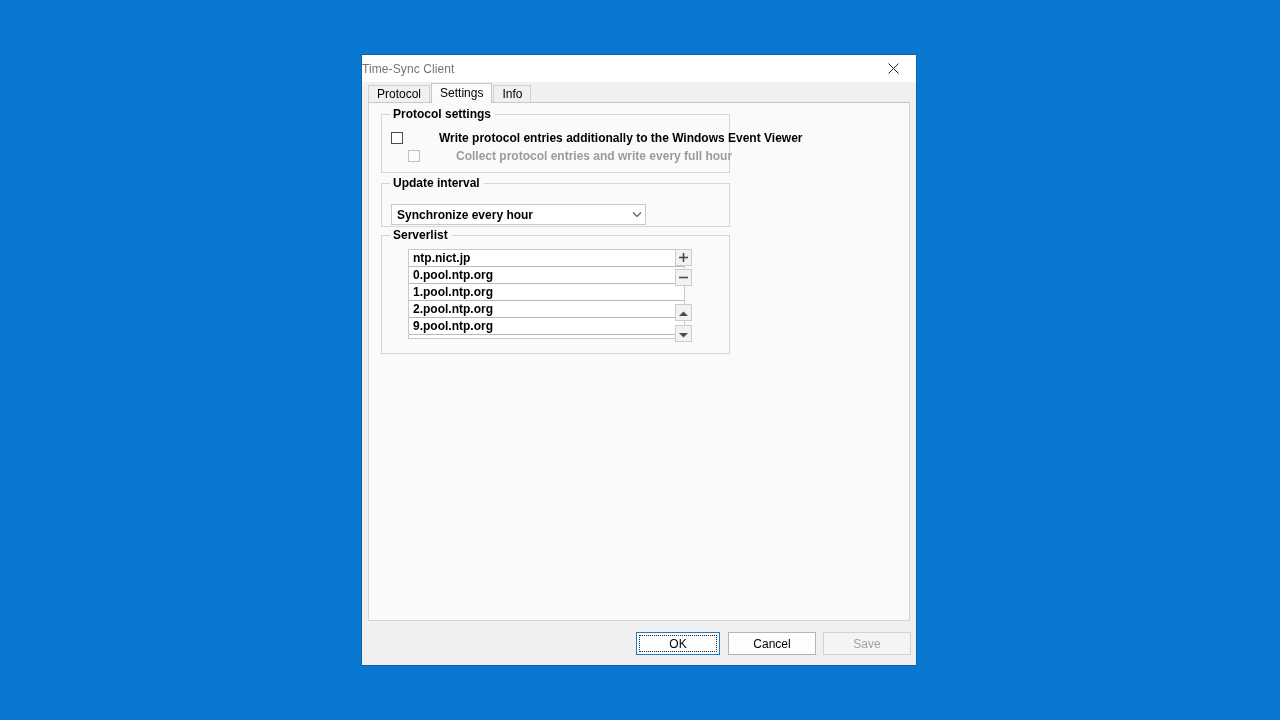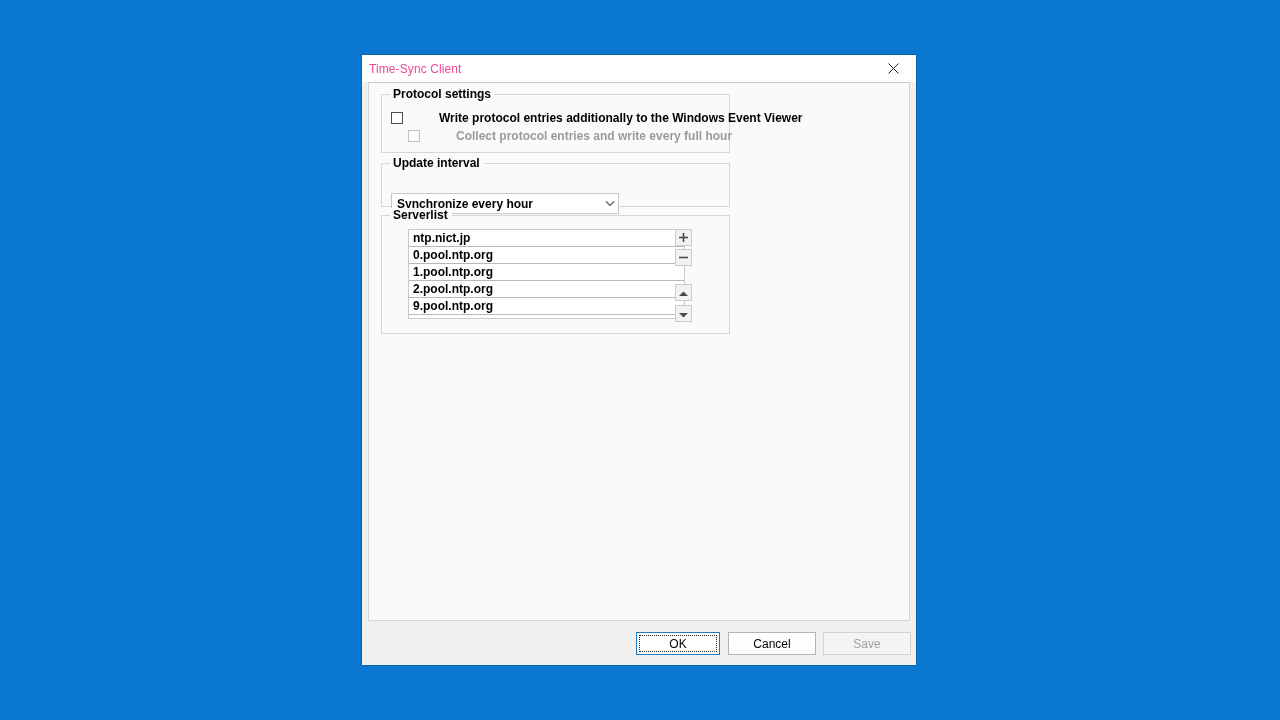--- a/index.html
+++ b/index.html
@@ -32,22 +32,21 @@
   .titlebar {
     height: 27px;
     background: #ffffff;
     display: flex;
     align-items: center;
     flex: 0 0 auto;
     position: relative;
   }
   .title-text {
     font-size: 12px;
-    color: #ec4899;
-    padding-left: 7px;
+    color: #737373;
     letter-spacing: 0.1px;
     white-space: nowrap;
   }
   .close-btn {
     position: absolute;
     right: 0;
     top: 0;
     width: 45px;
     height: 27px;
     display: flex;
@@ -259,41 +258,46 @@
   <div class="titlebar">
     <div class="title-text">Time-Sync Client</div>
     <div class="close-btn">
       <svg width="11" height="11" viewBox="0 0 11 11" aria-hidden="true">
         <line x1="0.5" y1="0.5" x2="10.5" y2="10.5" stroke="#222" stroke-width="1"></line>
         <line x1="10.5" y1="0.5" x2="0.5" y2="10.5" stroke="#222" stroke-width="1"></line>
       </svg>
     </div>
   </div>
 
+  <div class="tabstrip">
+    <div class="tab">Protocol</div>
+    <div class="tab active">Settings</div>
+    <div class="tab">Info</div>
+  </div>
 
   <div class="tabpanel">
 
     <div class="groupbox" style="left:12px; top:11px; width:349px; height:59px;">
       <span class="gb-label">Protocol settings</span>
 
       <div class="cb-row" style="left:9px; top:16px;">
         <span class="cb-box"></span>
         <span>Write protocol entries additionally to the Windows Event Viewer</span>
       </div>
 
       <div class="cb-row disabled" style="left:26px; top:34px;">
         <span class="cb-box"></span>
         <span>Collect protocol entries and write every full hour</span>
       </div>
     </div>
 
     <div class="groupbox" style="left:12px; top:80px; width:349px; height:44px;">
       <span class="gb-label">Update interval</span>
 
-      <div class="combo" style="left:9px; top:29px; width:228px; height:21px;">
+      <div class="combo" style="left:9px; top:20px; width:255px; height:21px;">
         <span class="combo-text">Synchronize every hour</span>
         <span class="combo-arrow">
           <svg width="10" height="7" viewBox="0 0 10 7" aria-hidden="true">
             <polyline points="1,1.5 5,5.5 9,1.5" fill="none" stroke="#5a5a5a" stroke-width="1.2"></polyline>
           </svg>
         </span>
       </div>
     </div>
 
     <div class="groupbox" style="left:12px; top:132px; width:349px; height:119px;padding-left:33px;">

